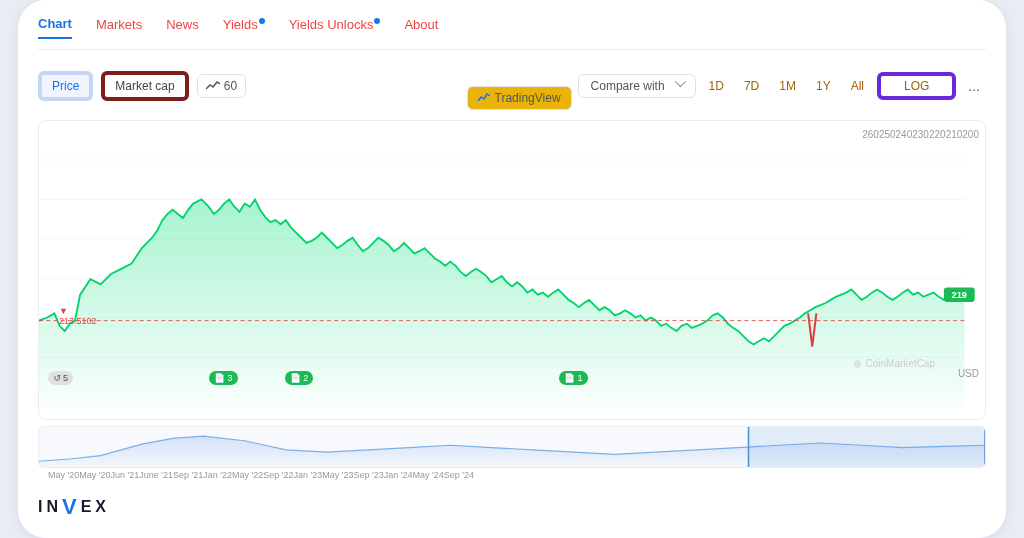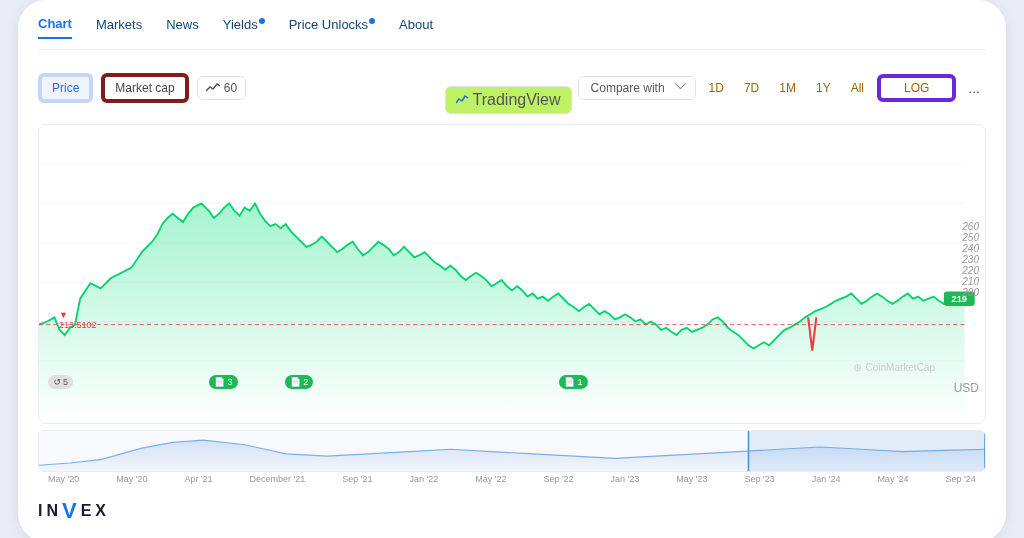--- a/index.html
+++ b/index.html
@@ -22,21 +22,21 @@
     .nav {
       display: flex;
       align-items: center;
       gap: 24px;
       margin-bottom: 12px;
       border-bottom: 1px solid #e8edf5;
       padding-bottom: 10px;
     }
     .nav-item {
       font-size: 13px;
-      color: #0c4a6e;
+      color: #ef4444;
       cursor: pointer;
       padding-bottom: 6px;
       position: relative;
     }
     .nav-item.active {
       color: #1a73e8;
       font-weight: 600;
       border-bottom: 2px solid #1a73e8;
     }
     .nav-item .dot {
@@ -87,22 +87,22 @@
       align-items: center;
       gap: 6px;
     }
     .tv-btn {
       display: flex;
       align-items: center;
       gap: 5px;
       border: 1px solid #dde2ea;
       border-radius: 6px;
       padding: 4px 10px;
-      background: #bef264;
-      font-size: 16px;
+      background: #eab308;
+      font-size: 12px;
       color: #555;
       cursor: pointer;
       margin-top: 24px;
     }
     .compare-btn {
       display: flex;
       align-items: flex-start;
       gap: 5px;
       border: 1px solid #dde2ea;
       border-radius: 6px;
@@ -145,27 +145,25 @@
     .chart-container svg {
       width: 100%;
       height: 100%;
     }
     .y-axis-labels {
       position: absolute;
       right: 6px;
       top: 0;
       bottom: 30px;
       display: flex;
-      flex-direction: column;
-      justify-content: center;
+      justify-content: space-between;
       font-size: 10px;
       color: #999;
       pointer-events: none;
       padding: 8px 0;
-      font-style: italic;
     }
     .start-price-label {
       position: absolute;
       left: 20px;
       font-size: 9px;
       color: #e04040;
       top: 185px;
     }
     .coinmarketcap-watermark {
       position: absolute;
@@ -173,22 +171,22 @@
       bottom: 50px;
       font-size: 10px;
       color: #ccc;
       display: flex;
       align-items: center;
       gap: 4px;
     }
     .usd-label {
       position: absolute;
       right: 6px;
-      bottom: 28px;
-      font-size: 12px;
+      bottom: 40px;
+      font-size: 10px;
       color: #999;
     }
     
     .event-badges {
       position: absolute;
       bottom: 28px;
       left: 0;
       right: 0;
       height: 20px;
     }
@@ -219,21 +217,21 @@
       margin-top: 6px;
       position: relative;
       overflow: hidden;
     }
     .timeline-area svg {
       width: 100%;
       height: 100%;
     }
     .timeline-x {
       display: flex;
-      justify-content: space-between;
+      justify-content: flex-start;
       padding: 2px 10px;
       font-size: 9px;
       color: #999;
     }
     
     .footer {
       text-align: left;
       margin-top: 10px;
       font-size: 16px;
       letter-spacing: 4px;
@@ -267,21 +265,21 @@
     <div class="nav-item">
       <span>Markets</span>
     </div>
     <div class="nav-item">
       <span>News</span>
     </div>
     <div class="nav-item">
       <span>Yields</span><span class="dot"></span>
     </div>
     <div class="nav-item">
-      <span>Price Unlocks</span><span class="dot"></span>
+      <span>Yields Unlocks</span><span class="dot"></span>
     </div>
     <div class="nav-item">
       <span>About</span>
     </div>
   </nav>
 
   <div class="toolbar">
     <button class="toolbar-btn active">Price</button>
     <button class="toolbar-btn">Market cap</button>
     <div class="toolbar-icon">
@@ -403,22 +401,22 @@
       <path d="M0,30 L30,28 L60,25 L80,20 L100,15 L130,10 L160,8 L200,12 L240,20 L280,22 L320,20 L360,18 L400,16 L440,18 L480,20 L520,22 L560,24 L600,22 L640,20 L680,18 L720,16 L760,14 L800,16 L840,18 L880,17 L920,16" fill="none" stroke="#7ab0e8" stroke-width="1"></path>
 
       <rect x="690" y="0" width="230" height="35" fill="rgba(100,160,230,0.15)" rx="2"></rect>
       <line x1="690" y1="0" x2="690" y2="35" stroke="#5090d0" stroke-width="1.5"></line>
       <line x1="920" y1="0" x2="920" y2="35" stroke="#5090d0" stroke-width="1.5"></line>
     </svg>
   </div>
   <div class="timeline-x">
     <span>May '20</span>
     <span>May '20</span>
-    <span>Apr '21</span>
-    <span>December '21</span>
+    <span>Jun '21</span>
+    <span>June '21</span>
     <span>Sep '21</span>
     <span>Jan '22</span>
     <span>May '22</span>
     <span>Sep '22</span>
     <span>Jan '23</span>
     <span>May '23</span>
     <span>Sep '23</span>
     <span>Jan '24</span>
     <span>May '24</span>
     <span>Sep '24</span>

